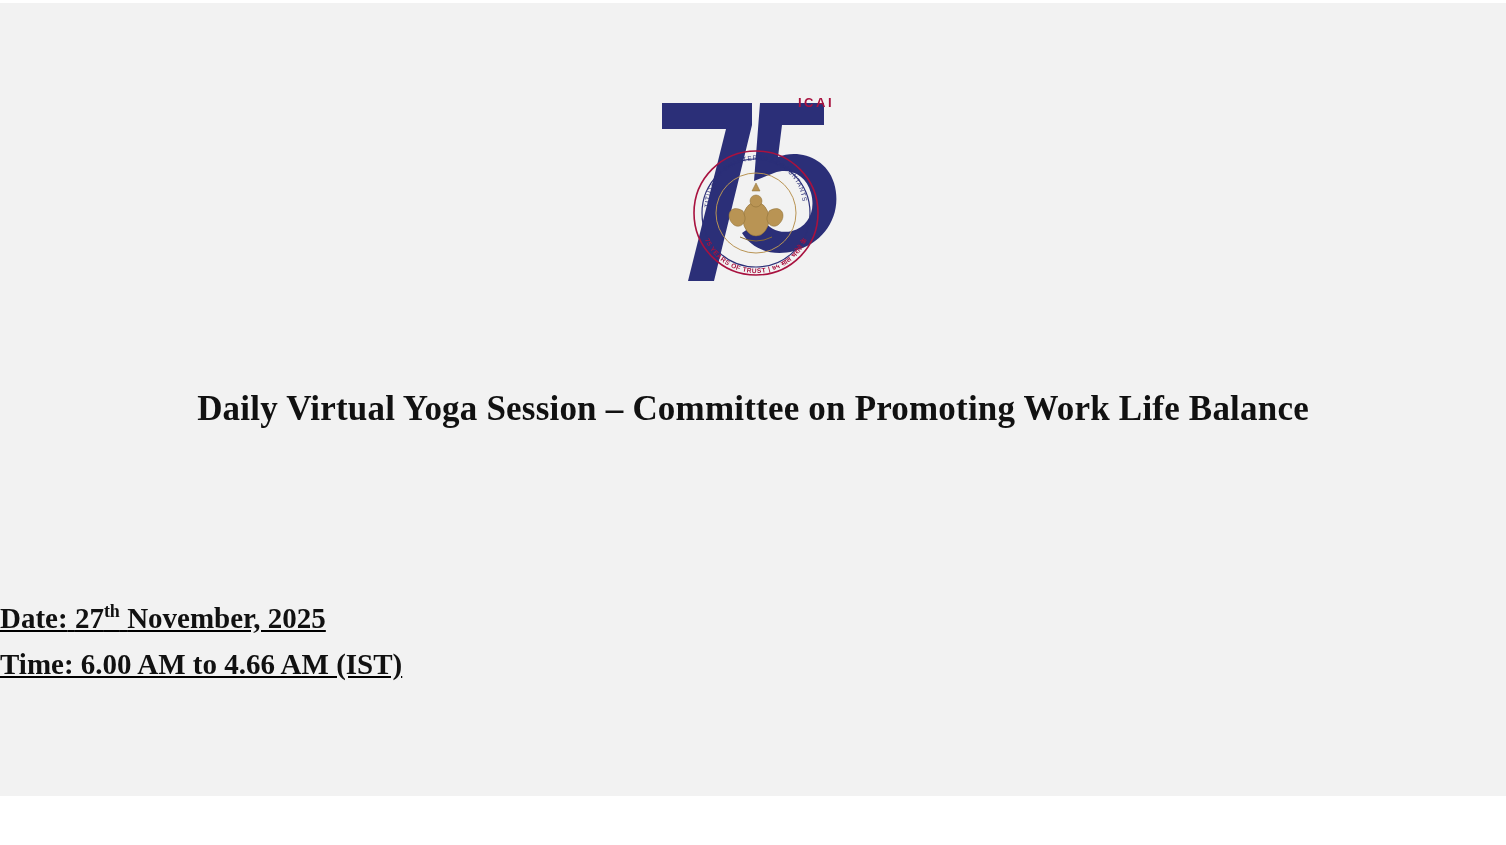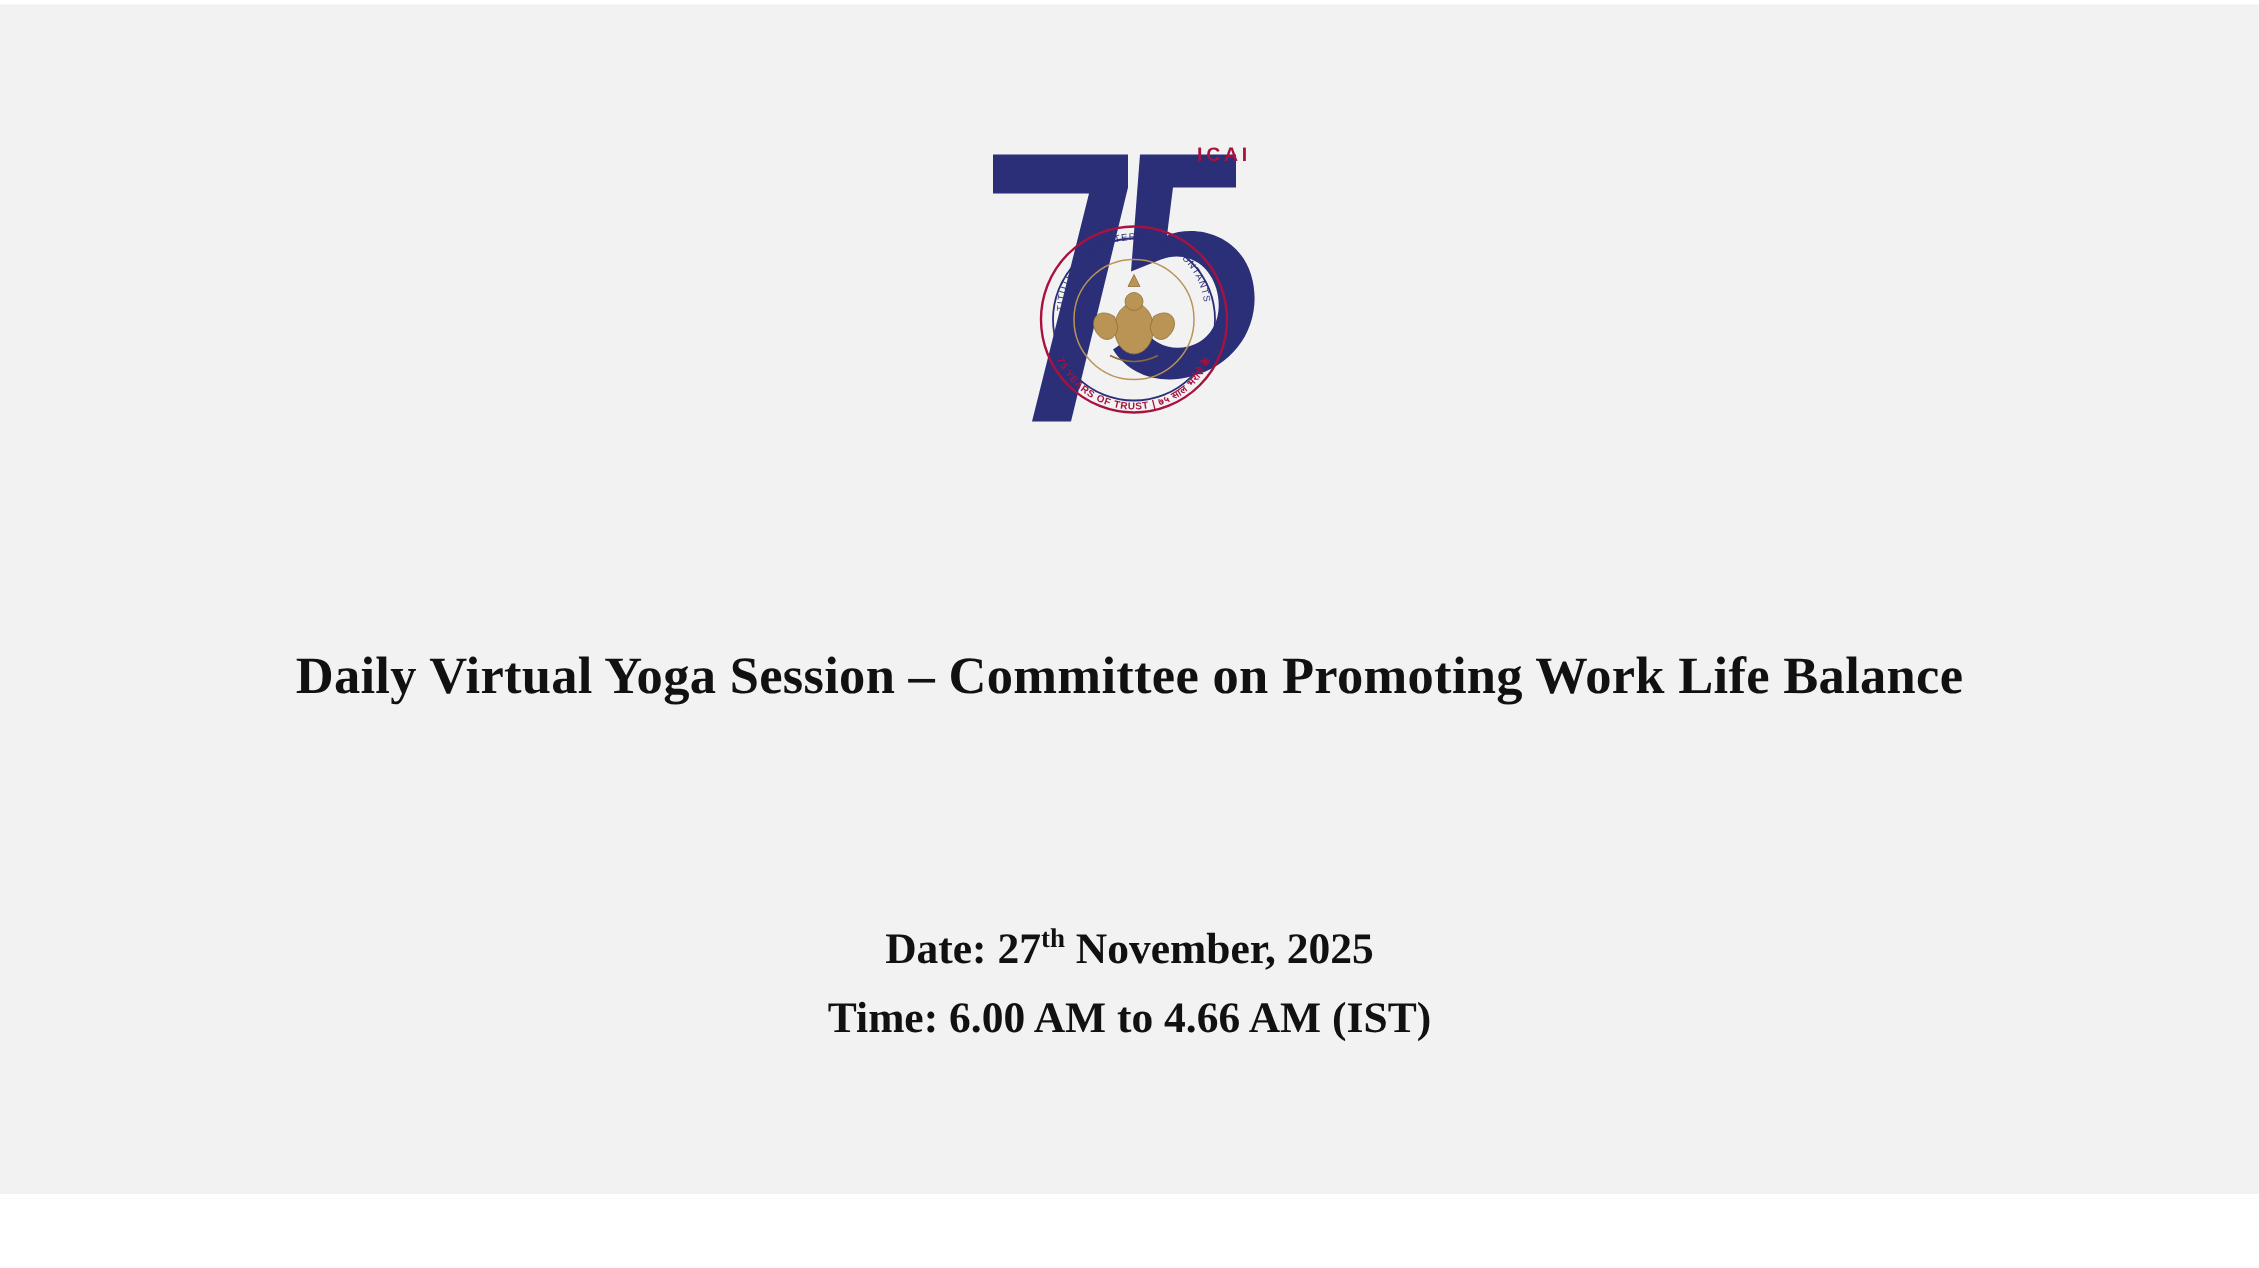--- a/index.html
+++ b/index.html
@@ -33,38 +33,38 @@
     top: 88px;
     transform: translateX(-50%);
     width: 210px;
     height: 200px;
   }
   .logo-svg { display: block; }
 
   
   .title {
     position: absolute;
-    top: 428px;
+    top: 386px;
     left: 0;
     width: 100%;
     text-align: center;
     font-size: 35px;
     font-weight: bold;
     color: #111111;
     letter-spacing: 0.2px;
     font-family: "Liberation Serif", serif;
   }
 
   
   .detail-block {
     position: absolute;
-    top: 607px;
+    top: 592px;
     left: 0;
     width: 100%;
-    text-align: center;
+    text-decoration: underline;
   }
   .detail-line {
     font-size: 29px;
     font-weight: bold;
     color: #111111;
     line-height: 46px;
     font-family: "Liberation Serif", serif;
   }
   .detail-line sup {
     font-size: 0.62em;

